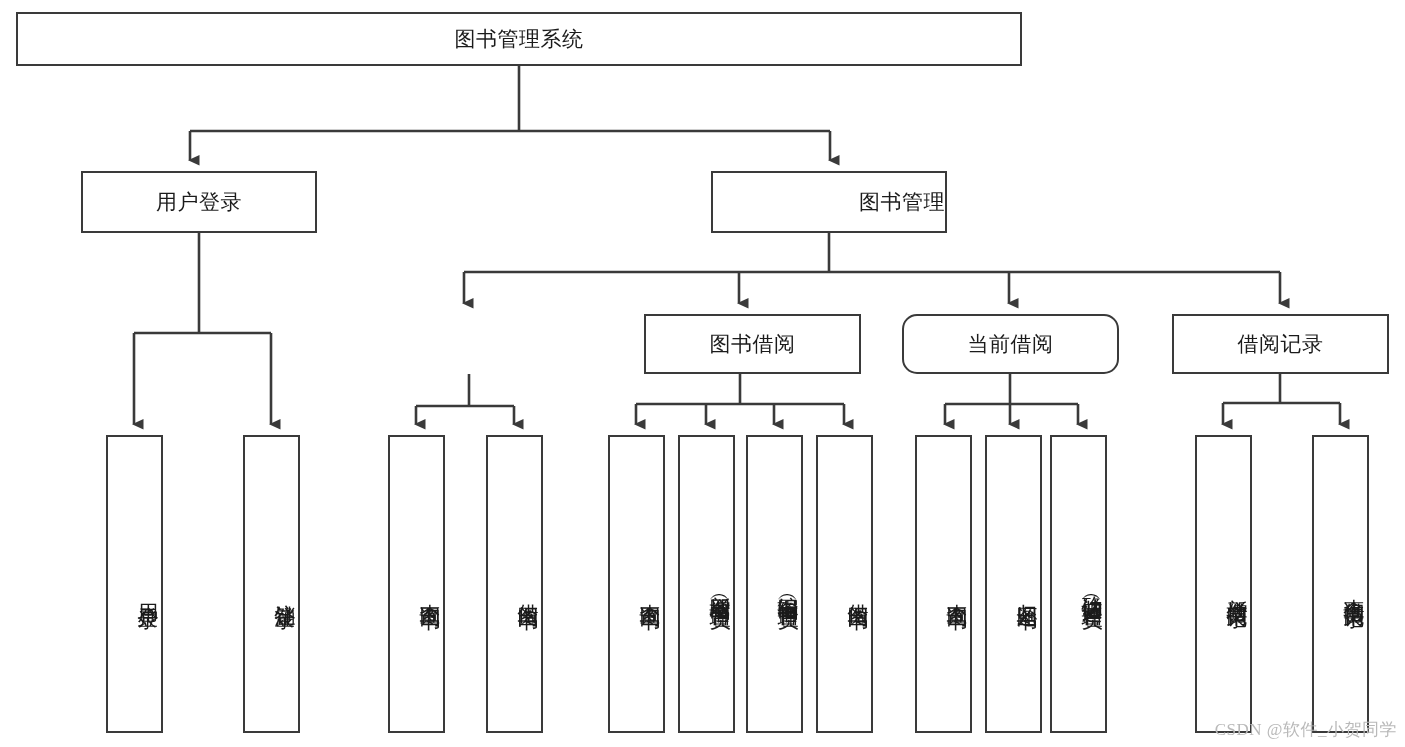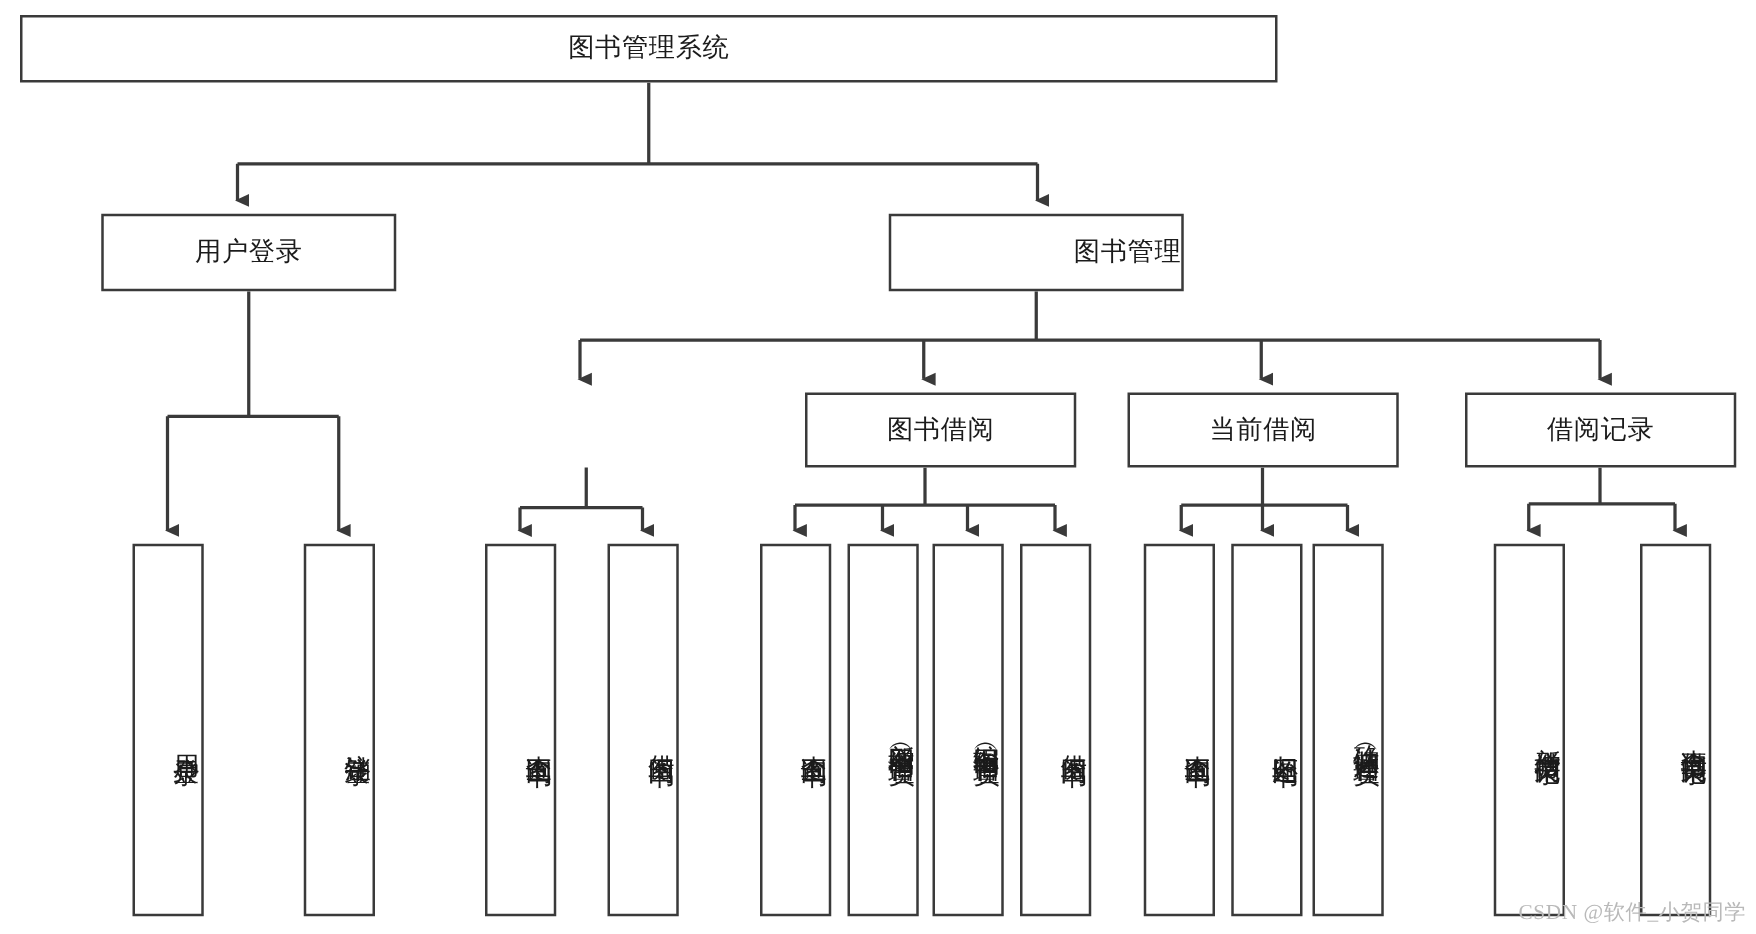--- a/index.html
+++ b/index.html
@@ -131,21 +131,21 @@
   <div class="node horiz" style="left:81px; top:171px; width:236px; height:62px;">
     <span class="lbl">用户登录</span>
   </div>
   <div class="node horiz" style="left:711px; top:171px; width:236px; height:62px;justify-content:flex-end;">
     <span class="lbl">图书管理</span>
   </div>
 
   <div class="node horiz" style="left:632px; top:314px; width:217px; height:60px;margin-left:12px;">
     <span class="lbl">图书借阅</span>
   </div>
-  <div class="node horiz" style="left:902px; top:314px; width:217px; height:60px;">
+  <div class="node horiz" style="left:902px; top:314px; width:217px; height:60px;border-radius:15px;">
     <span class="lbl">当前借阅</span>
   </div>
   <div class="node horiz" style="left:1172px; top:314px; width:217px; height:60px;text-align:center;">
     <span class="lbl">借阅记录</span>
   </div>
 
   <div class="node vert" style="left:106px; top:435px; width:57px; height:298px;">
     <span class="lbl">用户登录</span>
   </div>
   <div class="node vert" style="left:243px; top:435px; width:57px; height:298px;">

